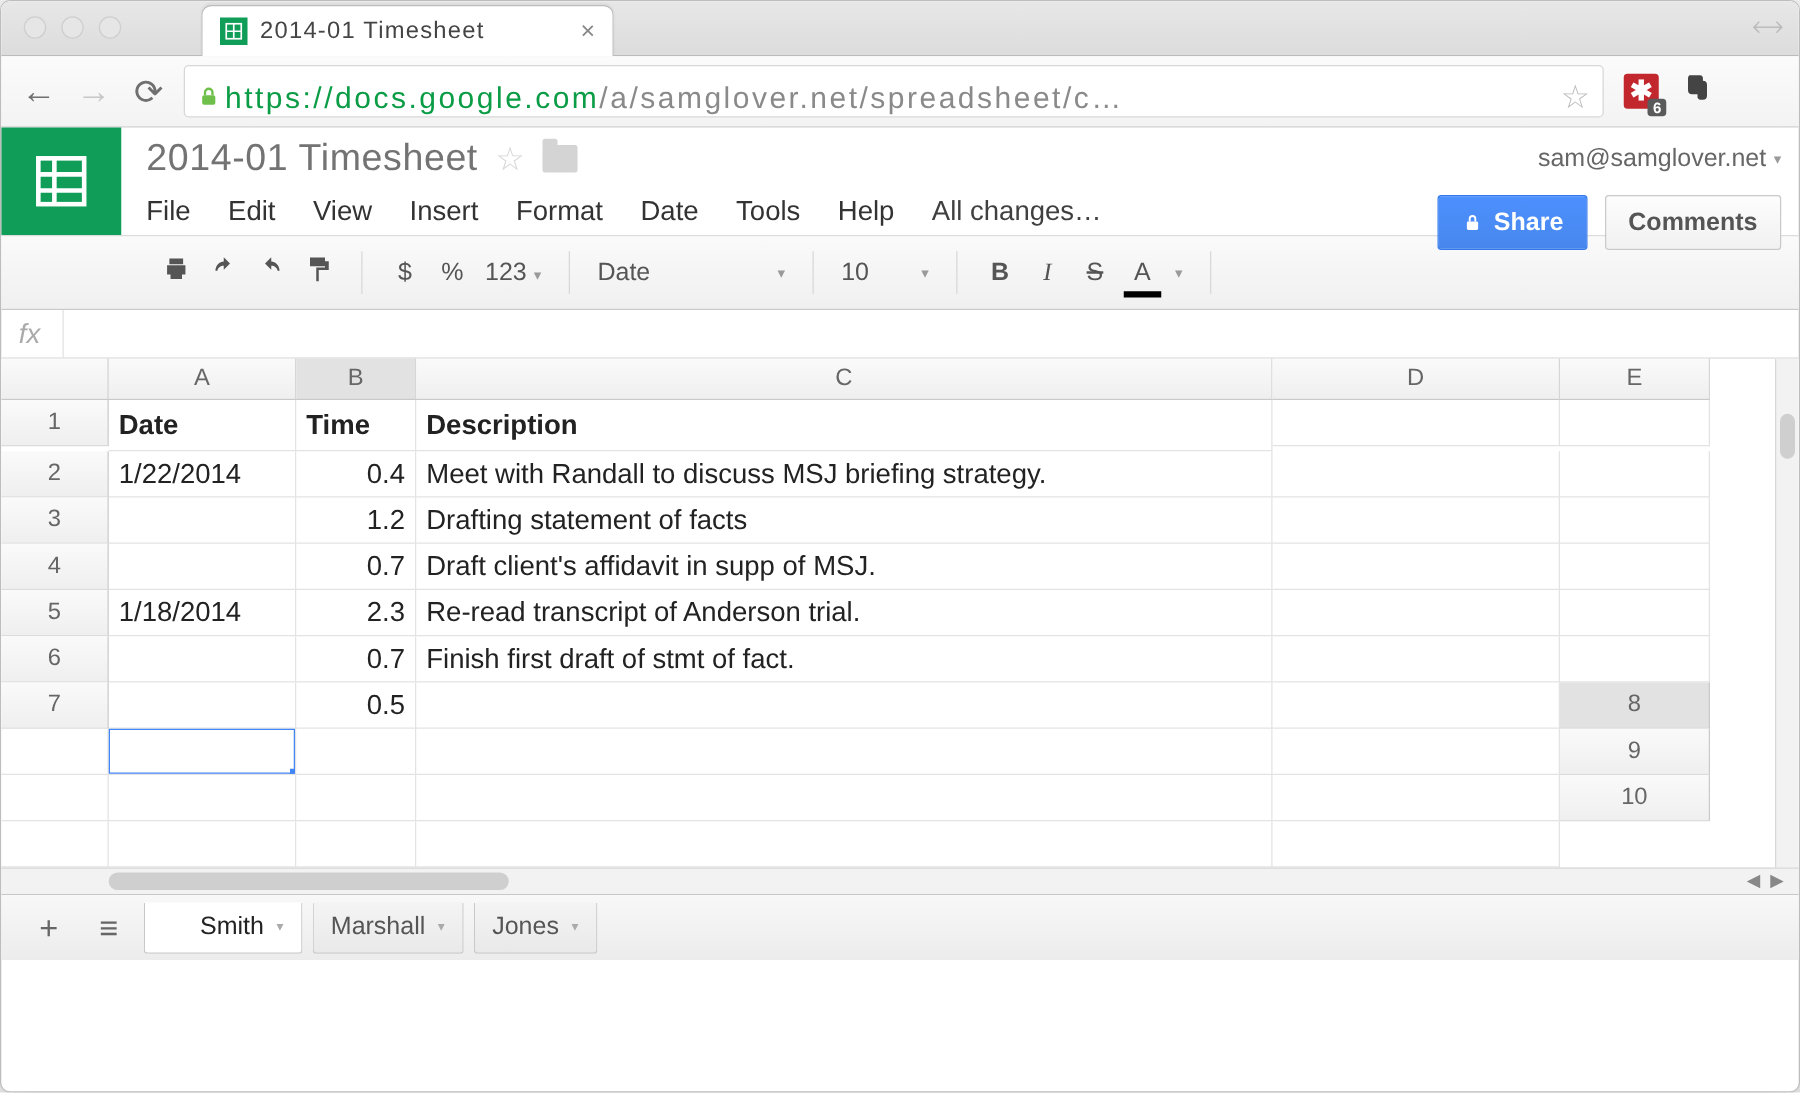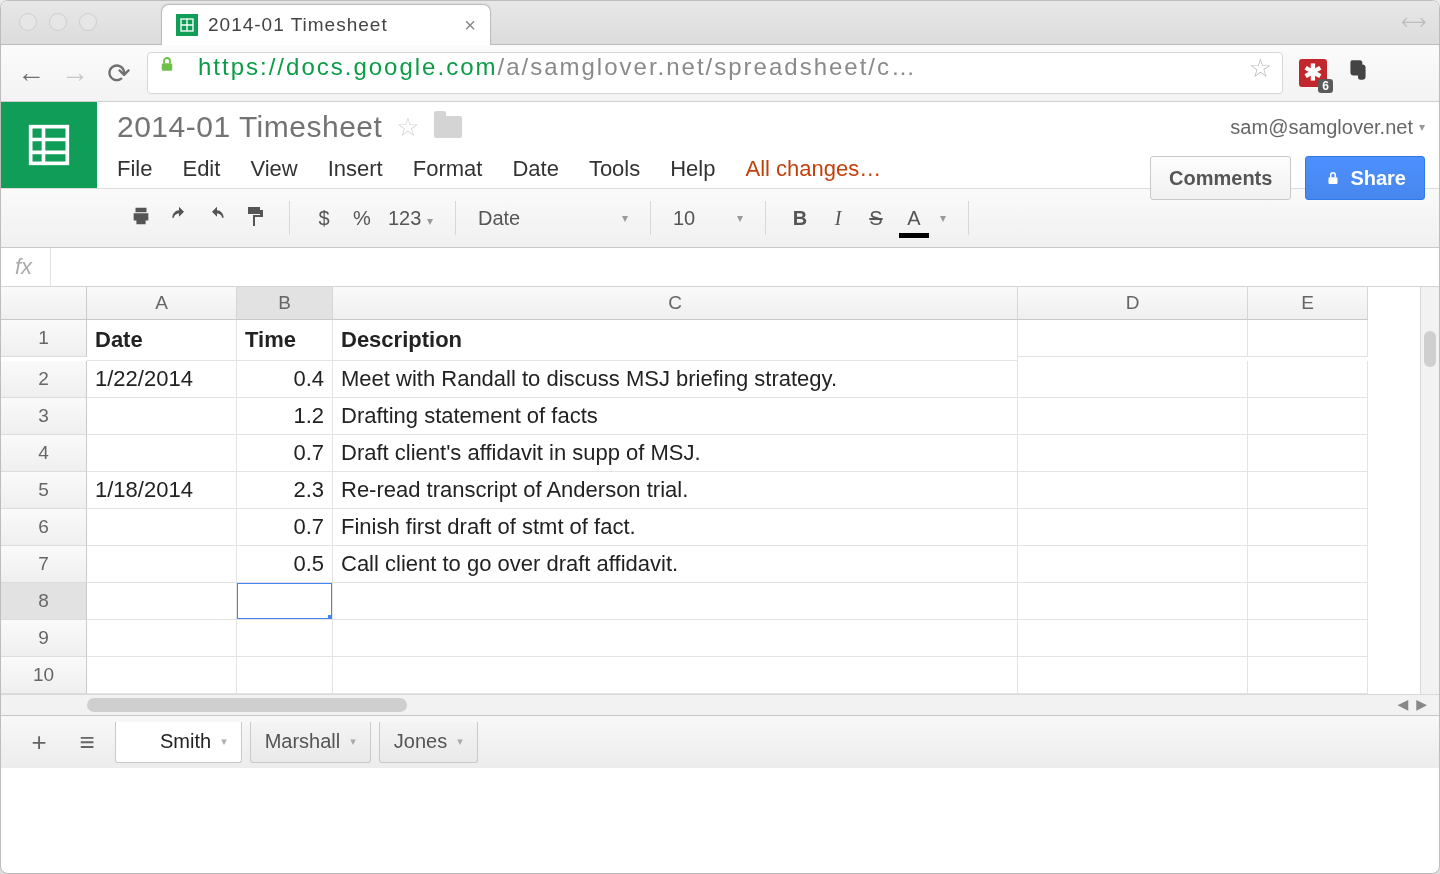--- a/index.html
+++ b/index.html
@@ -11,21 +11,21 @@
 .fullscreen-arrows{margin-left:auto;margin-right:16px;color:#bdbdbd;font-size:24px;transform:rotate(45deg);}
 .tabstrip{height:46px;background:linear-gradient(#e8e8e8,#dcdcdc);display:flex;align-items:flex-end;padding-left:160px;border-bottom:1px solid #bbb;margin-top:-46px;}
 .browser-tab{height:40px;background:#fff;border:1px solid #bdbdbd;border-bottom:none;border-top-left-radius:8px;border-top-right-radius:8px;display:flex;align-items:center;padding:0 14px;margin-bottom:-1px;gap:10px;min-width:300px;box-shadow:0 -1px 2px rgba(0,0,0,.05);}
 .sheets-favicon{width:22px;height:22px;background:#0f9d58;display:flex;align-items:center;justify-content:center;}
 .sheets-favicon svg{width:16px;height:16px;}
 .tab-title{font-size:19px;color:#444;letter-spacing:1px;}
 .tab-close{margin-left:auto;color:#888;font-size:20px;}
 .navbar{height:56px;background:linear-gradient(#fbfbfb,#f3f3f3);border-bottom:1px solid #cfcfcf;display:flex;align-items:center;padding:0 14px;gap:12px;}
 .nav-icon{color:#707070;font-size:28px;width:32px;text-align:center;}
 .nav-icon.disabled{color:#c8c8c8;}
-.omnibox{flex:1;height:40px;background:#fff;border:1px solid #d7d7d7;border-radius:4px;display:flex;align-items:flex-start;padding:0 10px;gap:22px;}
+.omnibox{flex:1;height:40px;background:#fff;border:1px solid #d7d7d7;border-radius:4px;display:flex;align-items:flex-end;padding:0 10px;gap:4px;}
 .lock-icon{width:18px;height:22px;}
 .url-text{font-size:24px;letter-spacing:2px;color:#555;white-space:nowrap;overflow:hidden;}
 .url-green{color:#0b9c46;}
 .url-gray{color:#8a8a8a;}
 .star-icon{margin-left:auto;color:#bbb;font-size:26px;}
 .ext-icons{display:flex;align-items:center;gap:18px;margin-left:4px;}
 .ext-icon{font-size:24px;color:#444;position:relative;}
 .lastpass{width:28px;height:28px;background:#c1272d;color:#fff;font-weight:bold;font-size:22px;display:flex;align-items:center;justify-content:center;border-radius:3px;}
 .lastpass .badge{position:absolute;bottom:-6px;right:-6px;background:#5a5a5a;color:#fff;font-size:12px;padding:0 4px;border-radius:3px;}
 .evernote{color:#333;}
@@ -34,21 +34,21 @@
 .docs-logo{width:96px;background:#0f9d58;display:flex;align-items:center;justify-content:center;}
 .docs-logo svg{width:44px;height:44px;}
 .docs-header-right{flex:1;display:flex;flex-direction:column;padding:8px 14px 0 20px;}
 .docs-title-row{display:flex;align-items:center;gap:14px;}
 .docs-title{font-size:30px;color:#737373;letter-spacing:.5px;}
 .title-star{color:#d4d4d4;font-size:26px;}
 .title-folder{width:28px;height:22px;background:#d4d4d4;border-radius:2px;position:relative;}
 .title-folder::before{content:"";position:absolute;top:-5px;left:0;width:12px;height:6px;background:#d4d4d4;border-radius:2px 2px 0 0;}
 .account{margin-left:auto;color:#666;font-size:20px;display:flex;align-items:center;gap:6px;}
 .docs-menu-row{display:flex;align-items:flex-start;gap:30px;margin-top:12px;font-size:22px;color:#333;}
-.save-status{color:#c2410c;}
+.save-status{color:#404040;}
 .right-buttons{margin-left:auto;display:flex;gap:14px;}
 .btn{height:42px;padding:0 18px;border-radius:3px;display:flex;align-items:center;font-size:20px;font-weight:bold;gap:8px;}
 .btn-comments{background:linear-gradient(#fdfdfd,#f1f1f1);border:1px solid #c9c9c9;color:#555;}
 .btn-share{background:linear-gradient(#4d90fe,#4787ed);color:#fff;border:1px solid #3079ed;}
 .toolbar{height:58px;background:linear-gradient(#fafafa,#f0f0f0);border-top:1px solid #dcdcdc;border-bottom:1px solid #c9c9c9;display:flex;align-items:center;padding:0 30px 0 110px;gap:4px;color:#555;font-size:20px;}
 .tb-group{display:flex;align-items:center;gap:14px;padding:0 18px;height:100%;}
 .tb-sep{width:1px;height:34px;background:#d8d8d8;}
 .tb-btn{min-width:24px;text-align:center;}
 .font-name{width:150px;display:flex;align-items:center;justify-content:space-between;}
 .font-size{width:70px;display:flex;align-items:center;justify-content:space-between;}
@@ -172,30 +172,30 @@
         <span>File</span>
         <span>Edit</span>
         <span>View</span>
         <span>Insert</span>
         <span>Format</span>
         <span>Date</span>
         <span>Tools</span>
         <span>Help</span>
         <span class="save-status">All changes…</span>
         <div class="right-buttons">
-          <div class="btn btn-comments">
-              <span>Comments</span>
-            </div>
           <div class="btn btn-share">
             <svg width="18" height="18" viewBox="0 0 24 24">
                 <rect x="6" y="11" width="12" height="9" rx="1.5" fill="#fff"></rect>
                 <path d="M9 11V8a3 3 0 0 1 6 0v3" fill="none" stroke="#fff" stroke-width="2"></path>
               </svg>
             <span>Share</span>
           </div>
+          <div class="btn btn-comments">
+              <span>Comments</span>
+            </div>
         </div>
       </div>
     </div>
   </div>
 
   <div class="toolbar">
     <div class="tb-group">
       <span class="tb-btn"><svg width="24" height="22" viewBox="0 0 24 24">
             <path fill="#555" d="M6 3h12v5H6zM4 9h16v8h-3v4H7v-4H4zM8 16h8v4H8z"></path>
           </svg></span>
@@ -295,21 +295,20 @@
       <div class="row-head">6</div>
       <div class="cell"></div>
       <div class="cell right-align">0.7</div>
       <div class="cell">Finish first draft of stmt of fact.</div>
       <div class="cell"></div>
       <div class="cell"></div>
 
       <div class="row-head">7</div>
       <div class="cell"></div>
       <div class="cell right-align">0.5</div>
-      <div class="cell">Call client to go over draft affidavit.</div>
       <div class="cell"></div>
       <div class="cell"></div>
 
       <div class="row-head active">8</div>
       <div class="cell"></div>
       <div class="cell selected-cell">
           <span class="handle"></span>
         </div>
       <div class="cell"></div>
       <div class="cell"></div>

